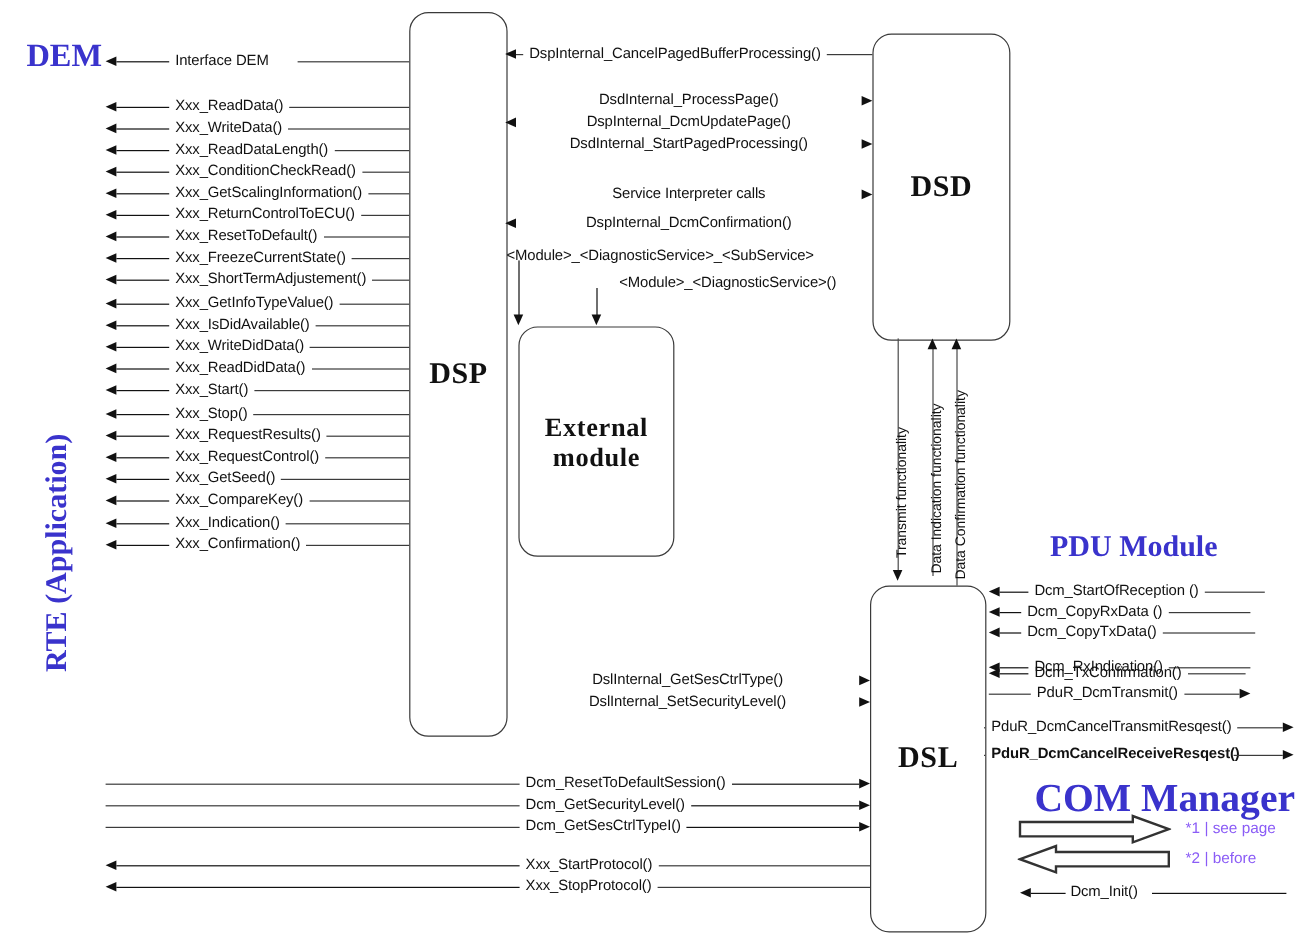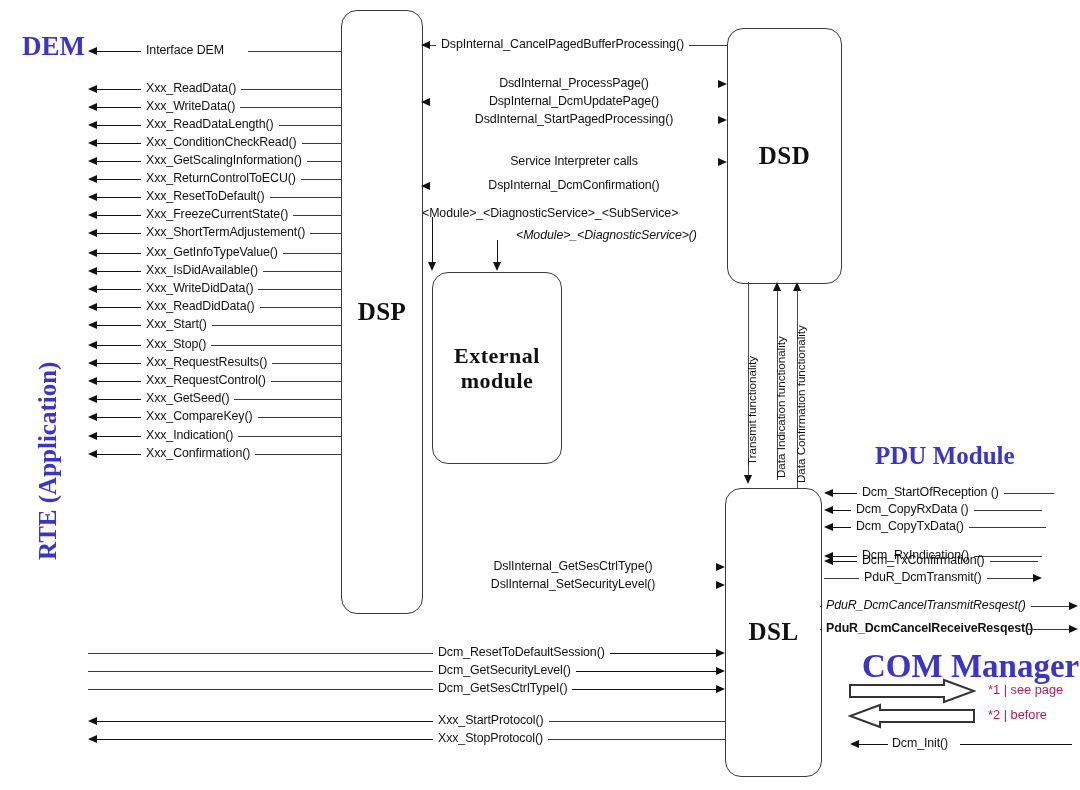--- a/index.html
+++ b/index.html
@@ -35,21 +35,21 @@
   .vline.thin{border-left-width:1.3px;border-left-color:#4a4a4a;}
   .vah{position:absolute;width:0;height:0;border-left:4.4px solid transparent;
        border-right:4.4px solid transparent;}
   .vah.down{border-top:9px solid #111;}
   .vah.up{border-bottom:9px solid #111;}
   .vlbl{position:absolute;font-size:11.6px;color:#111;white-space:nowrap;
         transform-origin:0 0;transform:rotate(-90deg);}
 
   
   .blockarrow{position:absolute;}
-  .note{position:absolute;font-size:12.8px;color:#be185d;white-space:nowrap;}
+  .note{position:absolute;font-size:12.8px;color:#8b5cf6;white-space:nowrap;}
 </style>
 </head>
 <body>
 
 <div id="root">
 
   <div class="blue-h" style="left:22px;top:31px;font-size:27px;">DEM</div>
 
   <div class="vert-h" style="left:34px;top:560px;font-size:25px;">RTE (Application)</div>
 
@@ -238,21 +238,21 @@
         <span class="ah left" style="left: 0px;"></span>
       </div>
     </div>
 
   <div class="vline" style="left:432px;top:217px;height:46px;"></div>
   <span class="vah down" style="left:428px;top:262px;"></span>
   <div class="lbl" style="position:absolute;left:422px;top:206px;">&lt;Module&gt;_&lt;DiagnosticService&gt;_&lt;SubService&gt;</div>
 
   <div class="vline" style="left:497px;top:240px;height:23px;"></div>
   <span class="vah down" style="left:493px;top:262px;"></span>
-  <div class="lbl" style="position:absolute;left:516px;top:228px;font-style:italic;">&lt;Module&gt;_&lt;DiagnosticService&gt;()</div>
+  <div class="lbl" style="position:absolute;left:516px;top:228px;">&lt;Module&gt;_&lt;DiagnosticService&gt;()</div>
 
   <div class="vline thin" style="left:748px;top:282px;height:195px;"></div>
   <span class="vah down" style="left:744px;top:475px;"></span>
   <div class="vlbl" style="left:745px;top:465px;">Transmit functionality</div>
 
   <div class="vline thin" style="left:777px;top:290px;height:190px;"></div>
   <span class="vah up" style="left:773px;top:282px;"></span>
   <div class="vlbl" style="left:774px;top:478px;">Data Indication functionality</div>
 
   <div class="vline thin" style="left:797px;top:290px;height:198px;"></div>
@@ -334,21 +334,21 @@
         <span class="seg" style="left: 9px; width: 24px;"></span>
         <span class="seg thin" style="left: 165.625px; width: 48.375px;"></span>
       </div>
       <div class="row" style="left: 824px; top: 572px; width: 218px;">
         <span class="lbl" style="left: 40px;">PduR_DcmTransmit()</span>
         <span class="ah right" style="left: 209px;"></span>
         <span class="seg thin" style="left: 0px; width: 35px;"></span>
         <span class="seg thin" style="left: 162.547px; width: 46.4531px;"></span>
       </div>
       <div class="row" style="left: 820px; top: 600px; width: 258px;">
-        <span class="lbl" style="left: 6px; font-style: italic;">PduR_DcmCancelTransmitResqest()</span>
+        <span class="lbl" style="left: 6px;">PduR_DcmCancelTransmitResqest()</span>
         <span class="ah right" style="left: 249px;"></span>
         <span class="seg thin" style="left: 0px; width: 1px;"></span>
         <span class="seg thin" style="left: 211.266px; width: 37.7344px;"></span>
       </div>
       <div class="row" style="left: 820px; top: 623px; width: 258px; font-weight: bold;">
         <span class="lbl" style="left: 6px;">PduR_DcmCancelReceiveResqest()</span>
         <span class="ah right" style="left: 249px;"></span>
         <span class="seg thin" style="left: 0px; width: 1px;"></span>
         <span class="seg thin" style="left: 208.406px; width: 40.5938px;"></span>
       </div>

